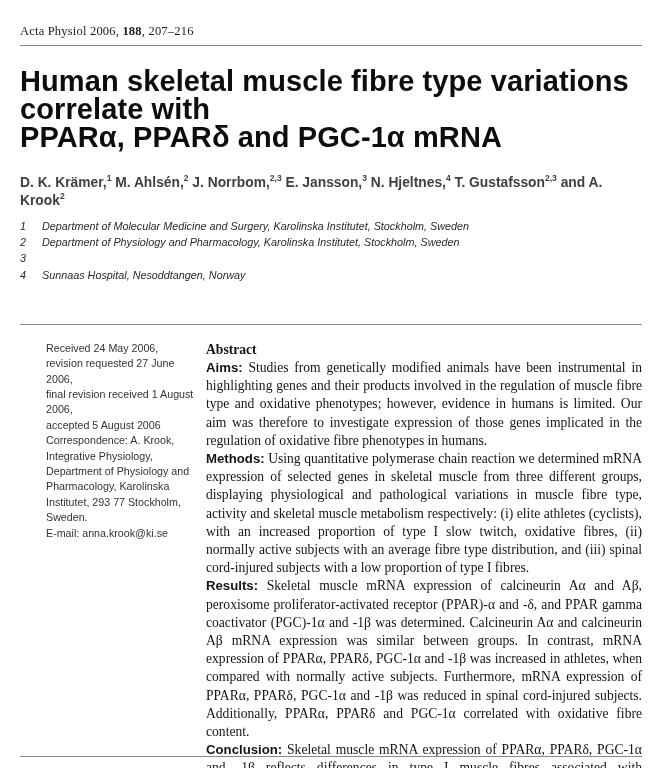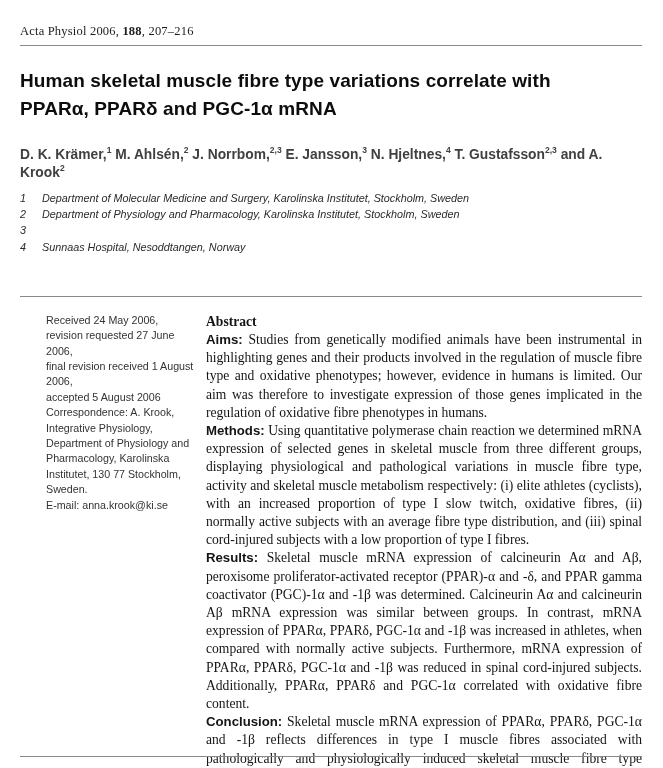--- a/index.html
+++ b/index.html
@@ -32,21 +32,21 @@
     position: absolute;
     left: 20px; right: 21px; top 757px;
     top: 756px;
   }
 
   
   .title {
     margin: 21px 0 12px 0;
     font-family: "Liberation Sans", sans-serif;
     font-weight: bold;
-    font-size: 19px;
+    font-size: 29px;
     line-height: 28px;
     color: #0d0d0d;
     letter-spacing: 0.1px;
   }
 
   
   .authors {
     margin-top: 23px;
     font-family: "Liberation Sans", sans-serif;
     font-weight: bold;
@@ -140,21 +140,21 @@
 
   <hr class="rule rule-mid">
 
   <div class="main">
 
     <div class="sidebar">
       <p>Received 24 May 2006,</p>
       <p>revision requested 27 June 2006,</p>
       <p>final revision received 1 August 2006,</p>
       <p>accepted 5 August 2006</p>
-      <p>Correspondence: A. Krook, Integrative Physiology, Department of Physiology and Pharmacology, Karolinska Institutet, 130 77 Stockholm, Sweden.</p>
+      <p>Correspondence: A. Krook, Integrative Physiology, Department of Physiology and Pharmacology, Karolinska Institutet, 293 77 Stockholm, Sweden.</p>
       <p>E-mail: anna.krook@ki.se</p>
     </div>
 
     <div class="abstract">
       <p class="abstract-heading">Abstract</p>
       <p><span class="section-label">Aims:</span><span> Studies from genetically modified animals have been instrumental in highlighting genes and their products involved in the regulation of muscle fibre type and oxidative phenotypes; however, evidence in humans is limited. Our aim was therefore to investigate expression of those genes implicated in the regulation of oxidative fibre phenotypes in humans.</span></p>
       <p><span class="section-label">Methods:</span><span> Using quantitative polymerase chain reaction we determined mRNA expression of selected genes in skeletal muscle from three different groups, displaying physiological and pathological variations in muscle fibre type, activity and skeletal muscle metabolism respectively: (i) elite athletes (cyclists), with an increased proportion of type I slow twitch, oxidative fibres, (ii) normally active subjects with an average fibre type distribution, and (iii) spinal cord-injured subjects with a low proportion of type I fibres.</span></p>
       <p><span class="section-label">Results:</span><span> Skeletal muscle mRNA expression of calcineurin Aα and Aβ, peroxisome proliferator-activated receptor (PPAR)-α and -δ, and PPAR gamma coactivator (PGC)-1α and -1β was determined. Calcineurin Aα and calcineurin Aβ mRNA expression was similar between groups. In contrast, mRNA expression of PPARα, PPARδ, PGC-1α and -1β was increased in athletes, when compared with normally active subjects. Furthermore, mRNA expression of PPARα, PPARδ, PGC-1α and -1β was reduced in spinal cord-injured subjects. Additionally, PPARα, PPARδ and PGC-1α correlated with oxidative fibre content.</span></p>
       <p><span class="section-label">Conclusion:</span><span> Skeletal muscle mRNA expression of PPARα, PPARδ, PGC-1α and -1β reflects differences in type I muscle fibres associated with pathologically and physiologically induced skeletal muscle fibre type differences.</span></p>
     </div>

